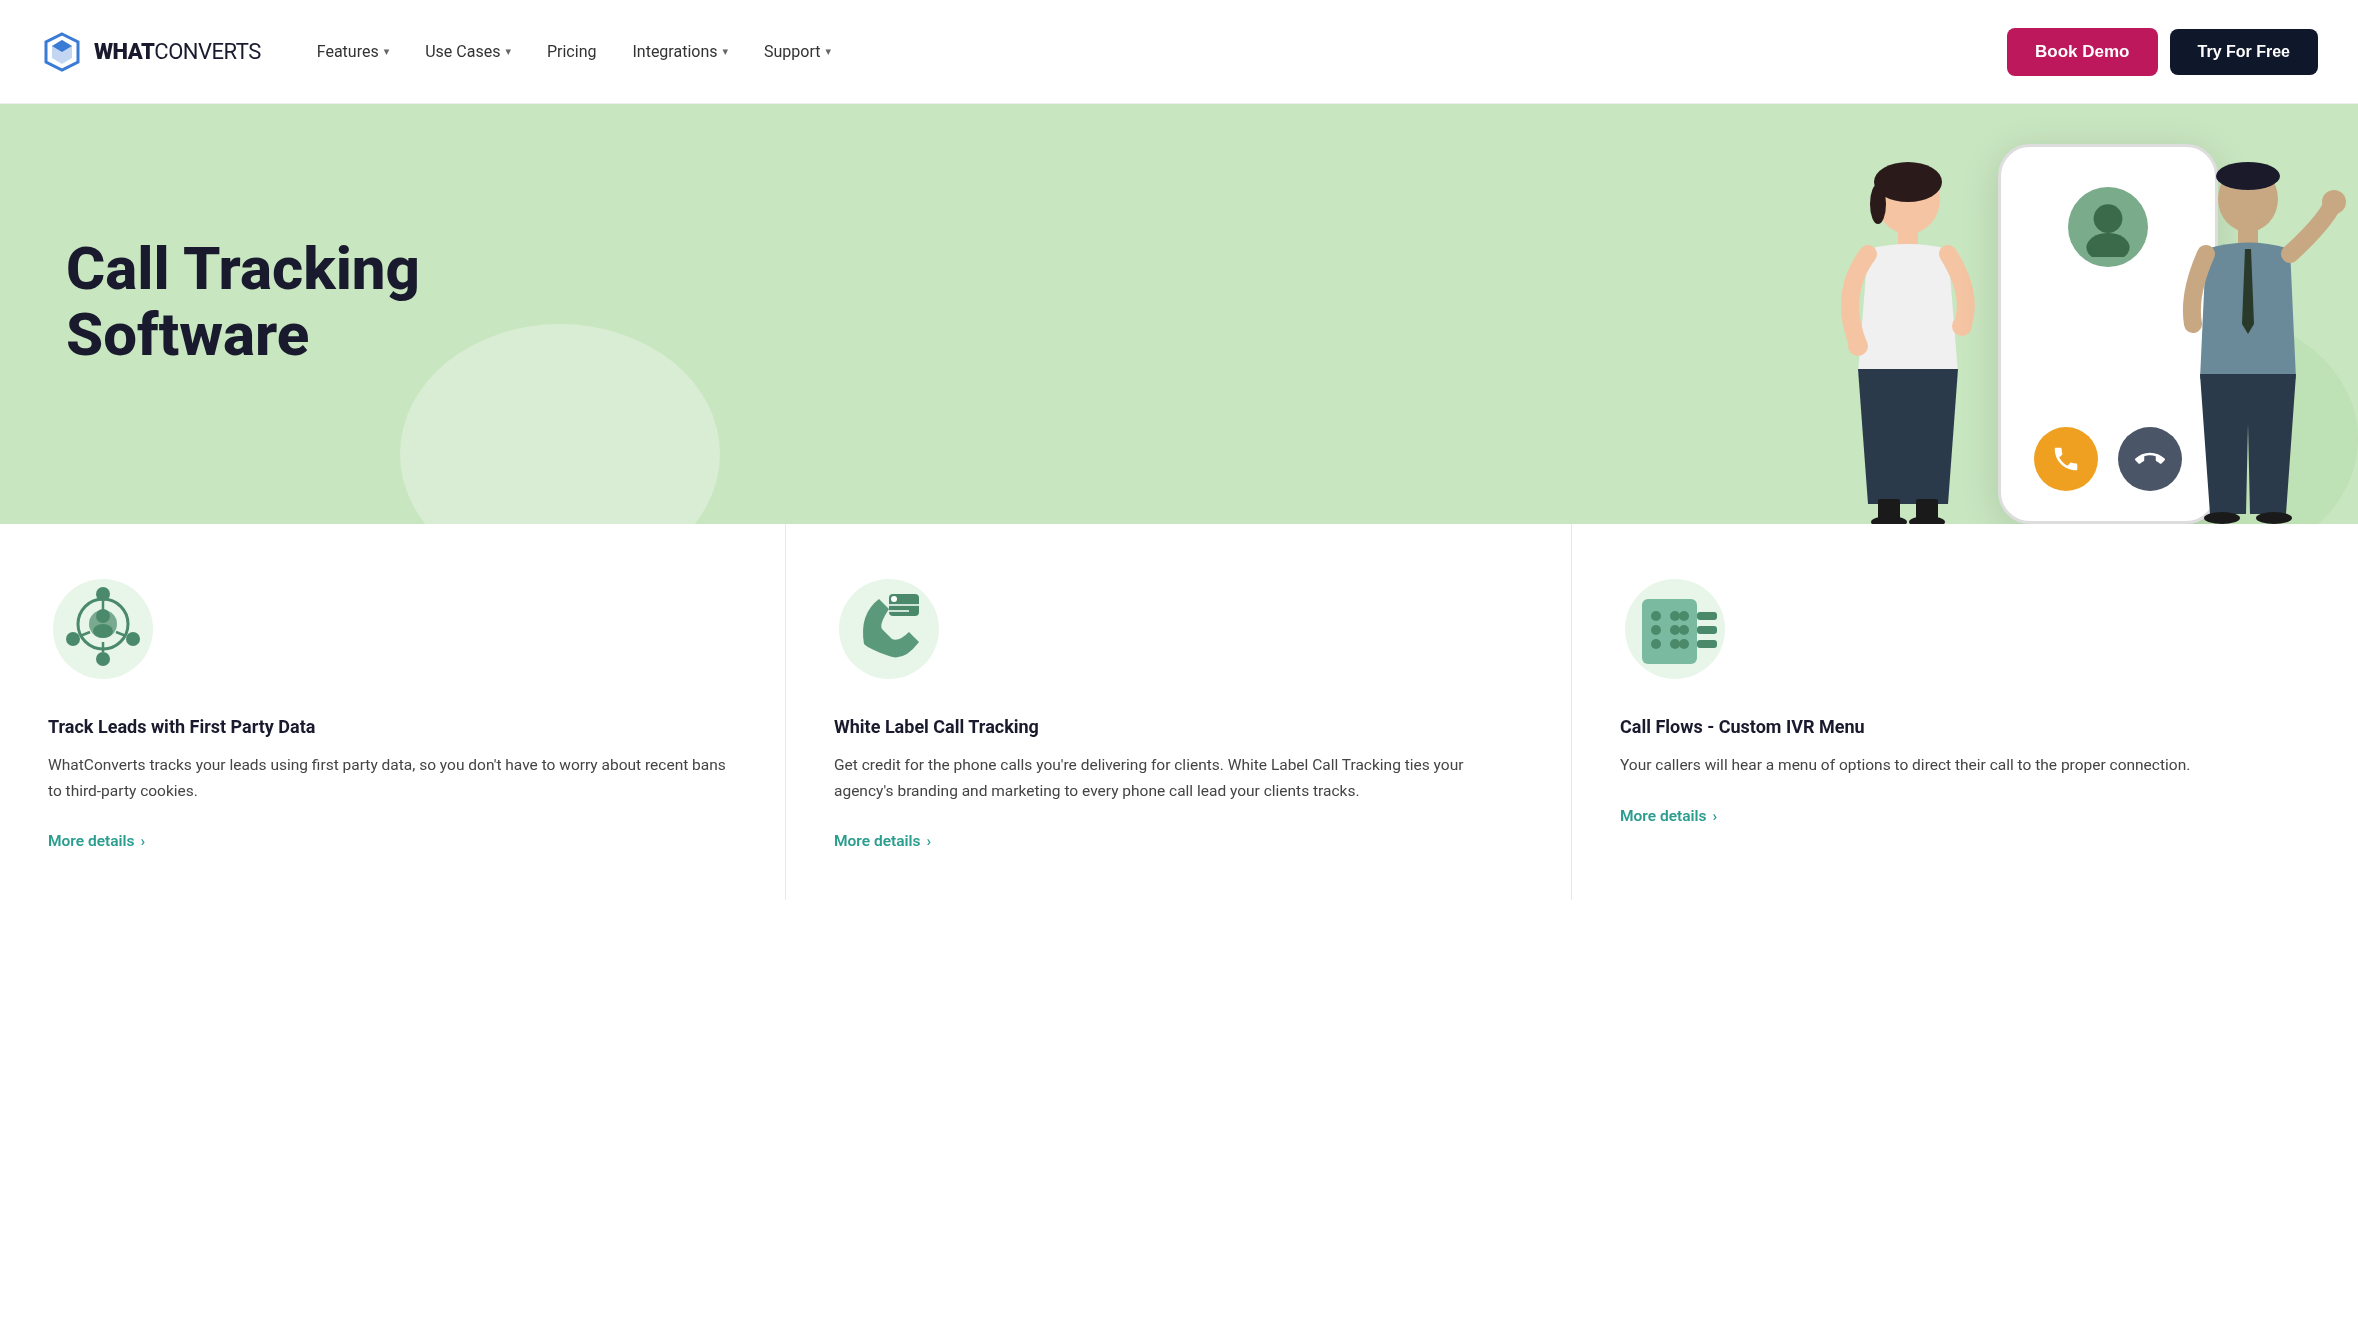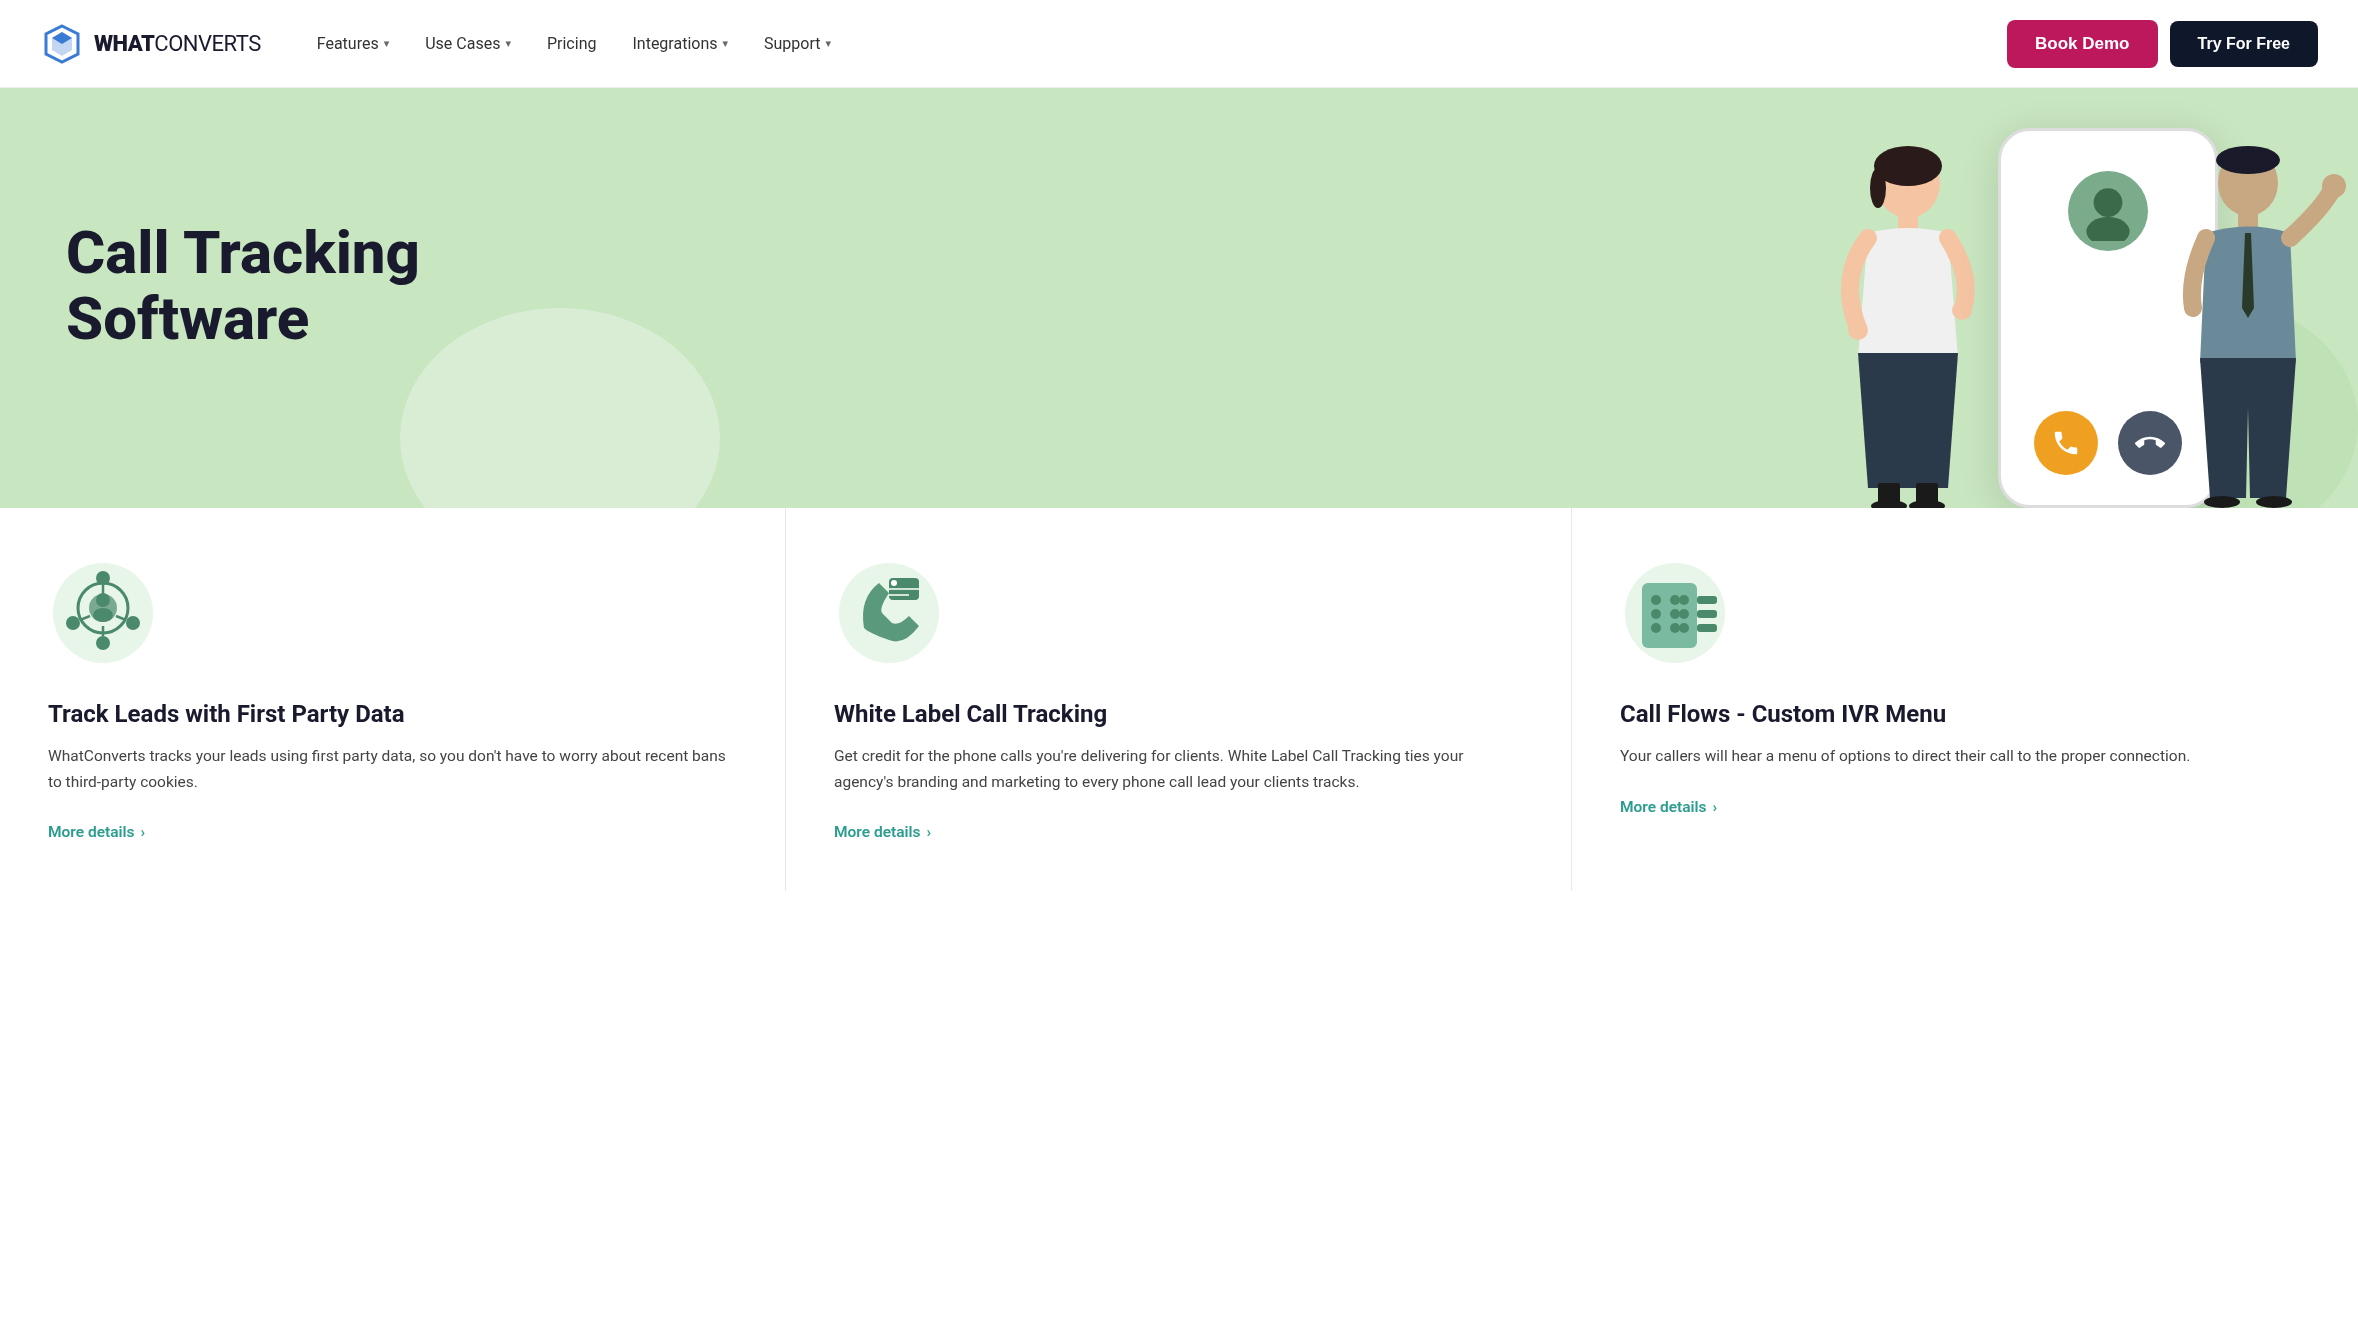--- a/index.html
+++ b/index.html
@@ -3,21 +3,21 @@
   <meta charset="utf-8">
   <style>
     * { margin: 0; padding: 0; box-sizing: border-box; }
     body { font-family: -apple-system, BlinkMacSystemFont, 'Segoe UI', Roboto, sans-serif; background: #fff; overflow-x: hidden; }
 
     
     .navbar {
       display: flex;
       align-items: center;
       padding: 0 40px;
-      height: 88px;
+      height: 104px;
       background: #fff;
       border-bottom: 1px solid #eee;
       position: relative;
       z-index: 10;
     }
     .logo-area {
       display: flex;
       align-items: center;
       gap: 10px;
       margin-right: 40px;
@@ -202,21 +202,21 @@
       border-right: 1px solid #e8e8e8;
       background: #fff;
     }
     .card:last-child { border-right: none; }
     .card-icon {
       width: 110px;
       height: 110px;
       margin-bottom: 28px;
     }
     .card-title {
-      font-size: 24px;
+      font-size: 18px;
       font-weight: 700;
       color: #1a1a2e;
       margin-bottom: 16px;
     }
     .card-desc {
       font-size: 15.5px;
       color: #444;
       line-height: 1.65;
       margin-bottom: 28px;
     }

